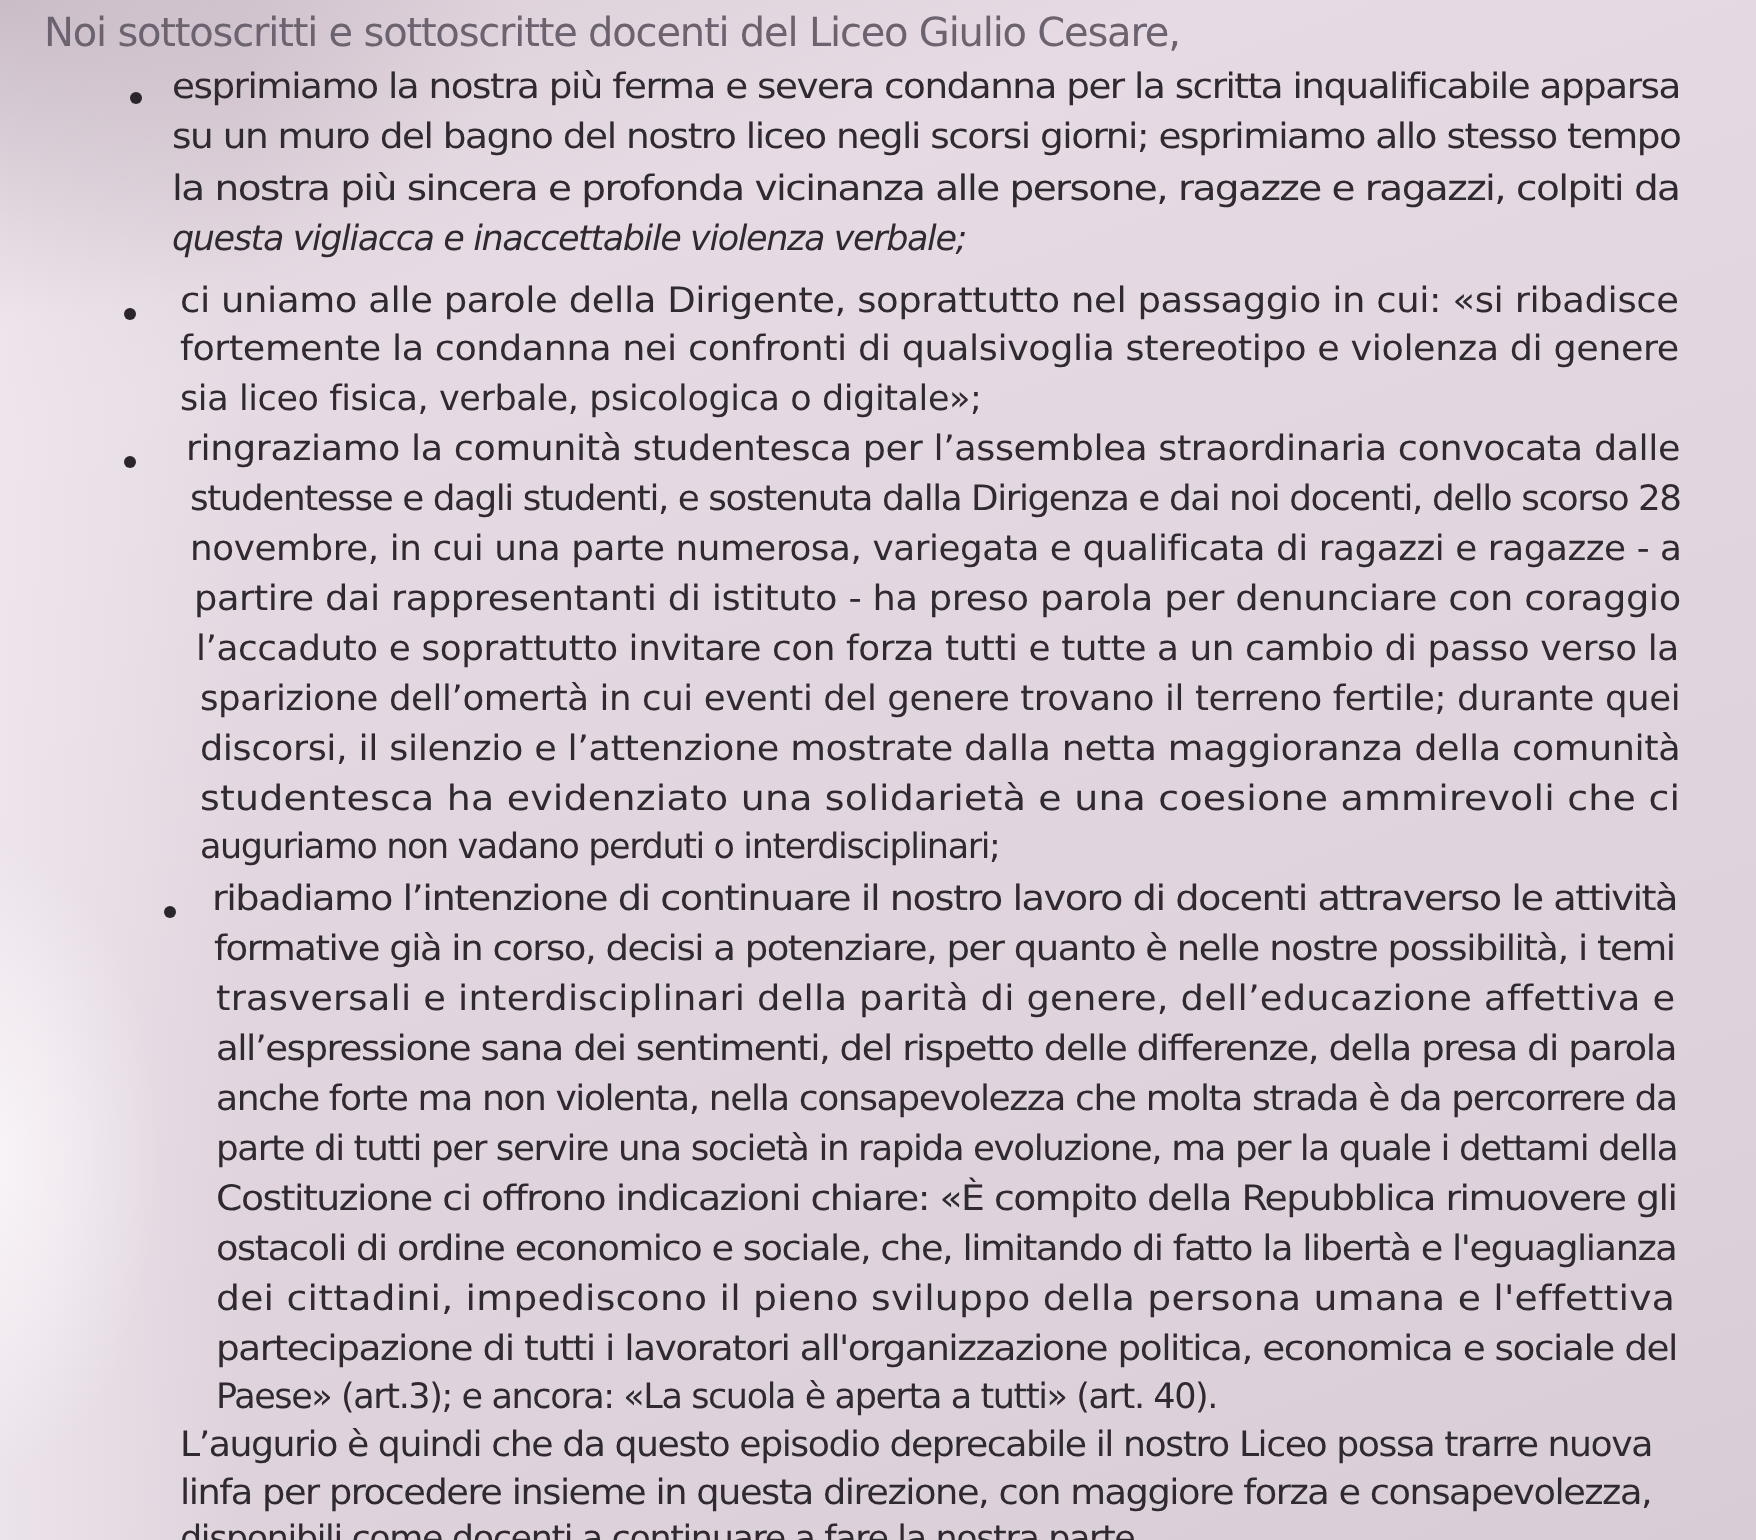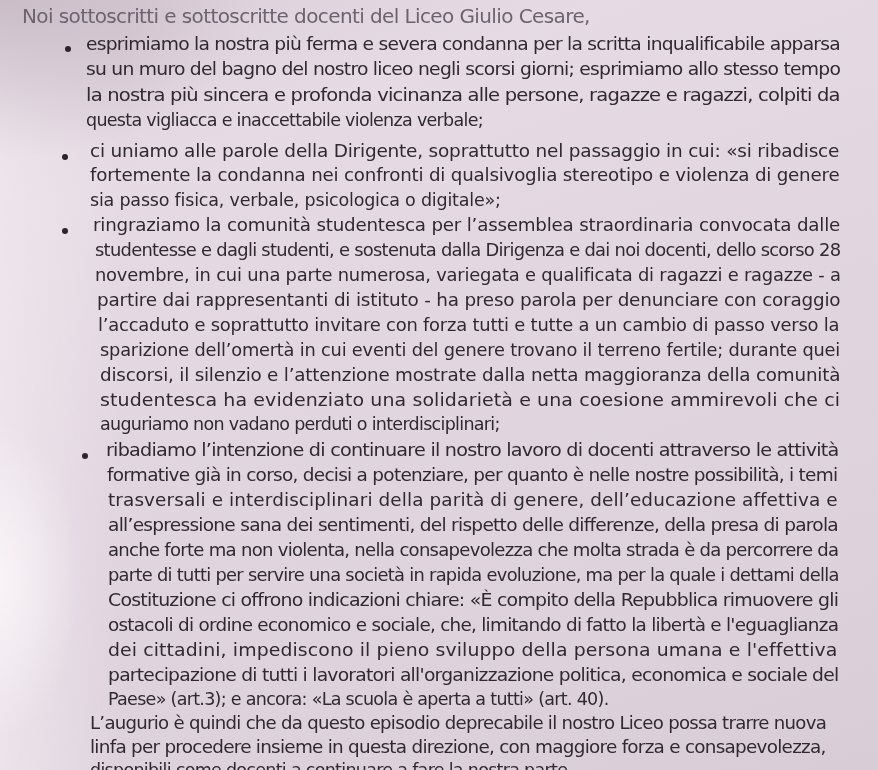--- a/index.html
+++ b/index.html
@@ -51,28 +51,28 @@
 
 <div class="doc">
 
   <div class="line intro">Noi sottoscritti e sottoscritte docenti del Liceo Giulio Cesare,</div>
 
   <div class="bullet" style="left:65px; top:46px;"></div>
   <div>
     <div class="line condensed" style="left: 86px; top: 32px; transform-origin: 0px 0px; transform: scaleX(1.066);">esprimiamo la nostra più ferma e severa condanna per la scritta inqualificabile apparsa</div>
     <div class="line condensed" style="left: 86px; top: 57px; transform-origin: 0px 0px; transform: scaleX(1.07);">su un muro del bagno del nostro liceo negli scorsi giorni; esprimiamo allo stesso tempo</div>
     <div class="line condensed" style="left: 86px; top: 83px; transform-origin: 0px 0px; transform: scaleX(1.115);">la nostra più sincera e profonda vicinanza alle persone, ragazze e ragazzi, colpiti da</div>
-    <div class="line condensed" style="left:86px; top:108px;">questa vigliacca e inaccettabile violenza verbale;</div>
+    <div class="line condensed" style="left:86px; top:108px;font-style:italic;">questa vigliacca e inaccettabile violenza verbale;</div>
   </div>
 
   <div class="bullet" style="left:62px; top:154px;"></div>
   <div>
     <div class="line" style="left: 90px; top: 139px; transform-origin: 0px 0px; transform: scaleX(1.056);">ci uniamo alle parole della Dirigente, soprattutto nel passaggio in cui: «si ribadisce</div>
     <div class="line" style="left: 90px; top: 163px; transform-origin: 0px 0px; transform: scaleX(1.043);">fortemente la condanna nei confronti di qualsivoglia stereotipo e violenza di genere</div>
-    <div class="line" style="left:90px; top:188px;">sia passo fisica, verbale, psicologica o digitale»;</div>
+    <div class="line" style="left:90px; top:188px;">sia liceo fisica, verbale, psicologica o digitale»;</div>
   </div>
 
   <div class="bullet" style="left:62px; top:228px;"></div>
   <div>
     <div class="line" style="left: 93px; top: 213px; transform-origin: 0px 0px; transform: scaleX(1.043);">ringraziamo la comunità studentesca per l’assemblea straordinaria convocata dalle</div>
     <div class="line condensed" style="left: 95px; top: 238px; transform-origin: 0px 0px; transform: scaleX(1.022);">studentesse e dagli studenti, e sostenuta dalla Dirigenza e dai noi docenti, dello scorso 28</div>
     <div class="line" style="left: 95px; top: 263px; transform-origin: 0px 0px; transform: scaleX(1.021);">novembre, in cui una parte numerosa, variegata e qualificata di ragazzi e ragazze - a</div>
     <div class="line" style="left: 97px; top: 288px; transform-origin: 0px 0px; transform: scaleX(1.051);">partire dai rappresentanti di istituto - ha preso parola per denunciare con coraggio</div>
     <div class="line" style="left: 98px; top: 313px; transform-origin: 0px 0px; transform: scaleX(1.023);">l’accaduto e soprattutto invitare con forza tutti e tutte a un cambio di passo verso la</div>
     <div class="line" style="left: 100px; top: 338px; transform-origin: 0px 0px; transform: scaleX(1.016);">sparizione dell’omertà in cui eventi del genere trovano il terreno fertile; durante quei</div>

